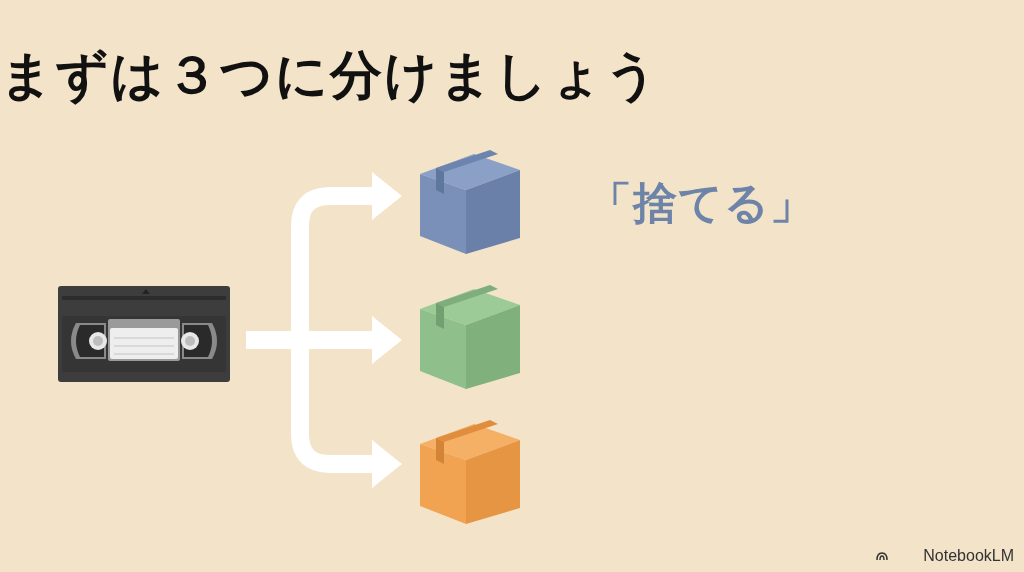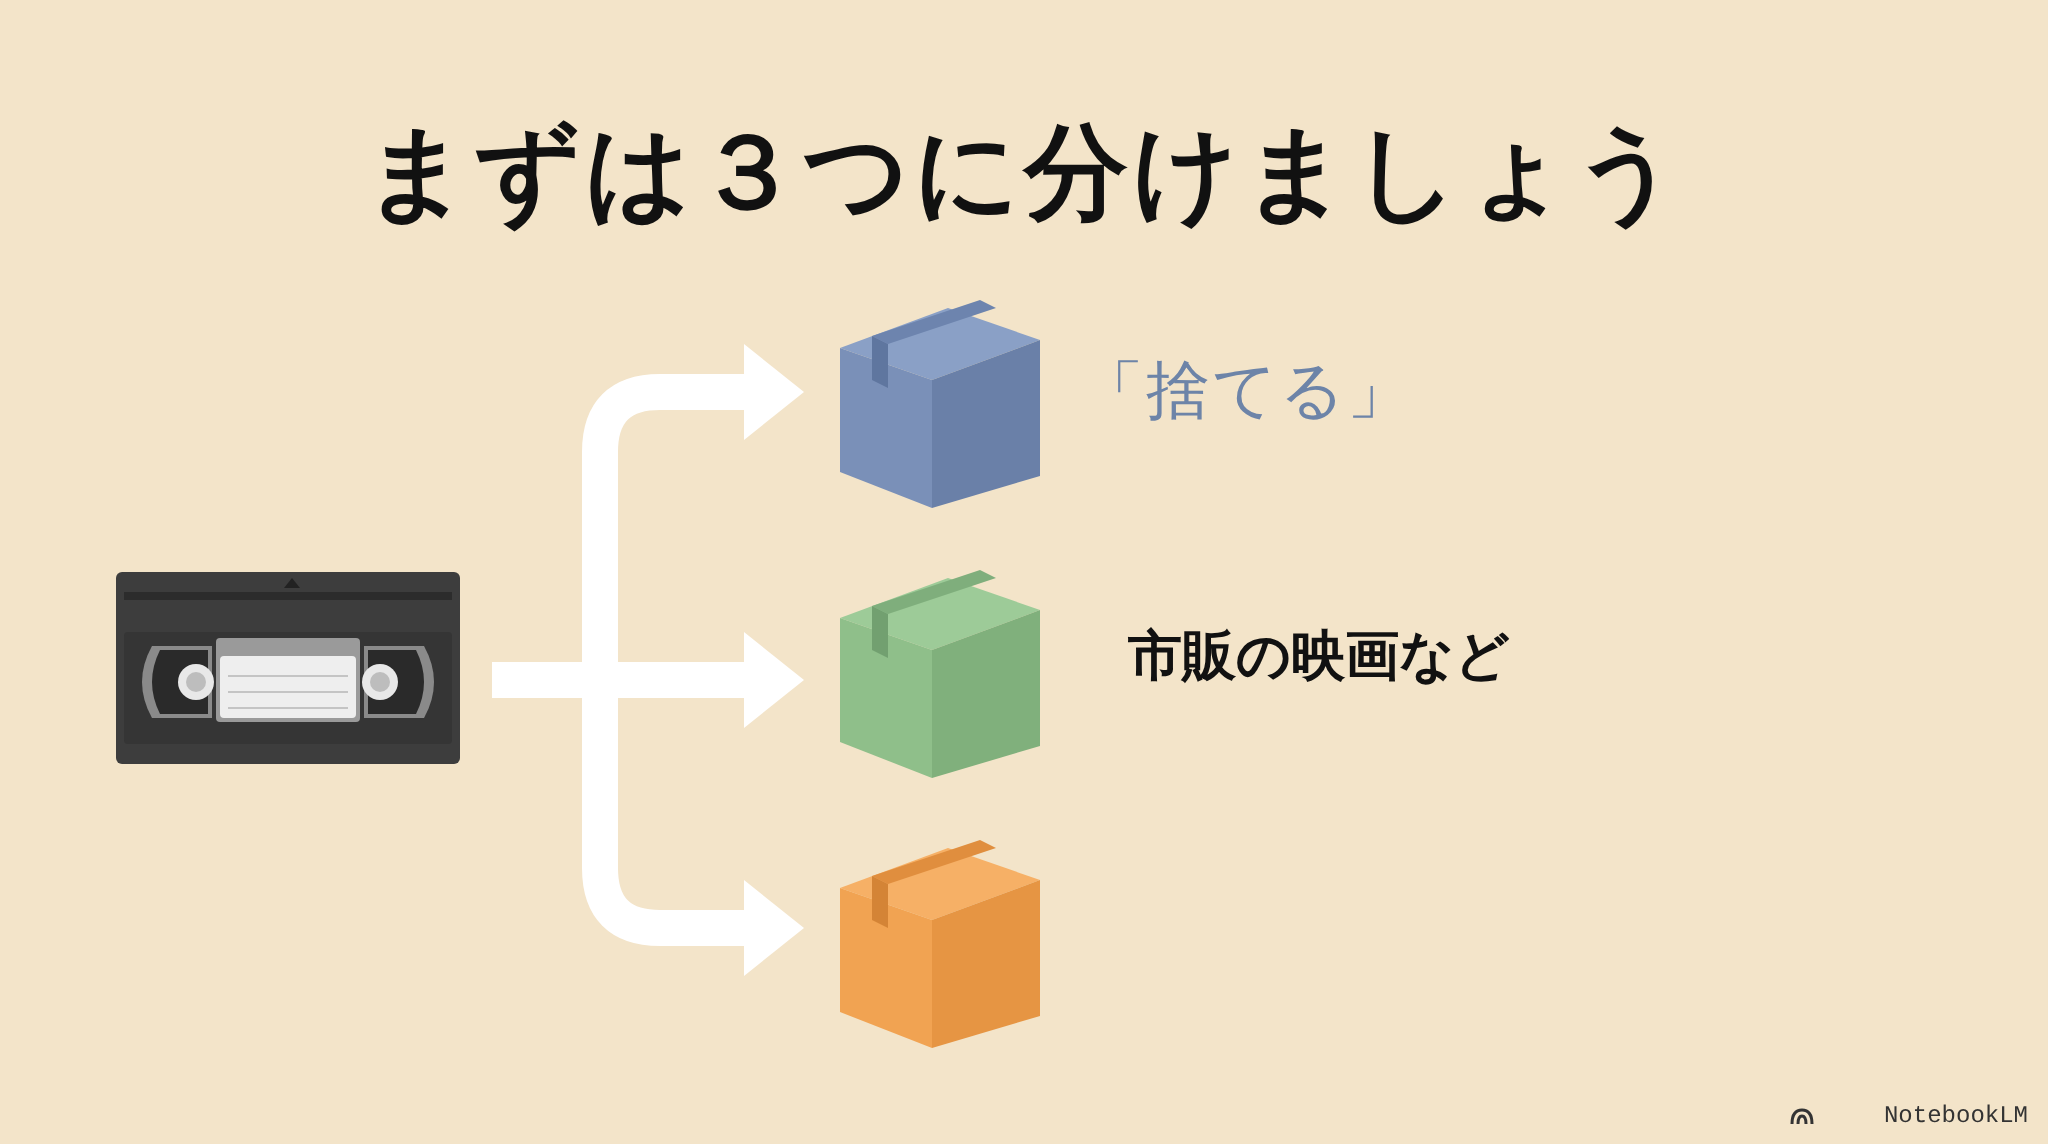--- a/index.html
+++ b/index.html
@@ -10,23 +10,22 @@
       width: 1024px;
       height: 572px;
       background: #f3e4c9;
       position: relative;
       overflow: hidden;
       font-family: "DejaVu Sans", "Liberation Sans", sans-serif;
     }
     .title {
       position: absolute;
       left: 0;
-      top: 52px;
+      top: 40px;
       width: 1024px;
-      text-align: center;
       font-size: 52px;
       font-weight: bold;
       color: #111111;
       letter-spacing: 2px;
       line-height: 70px;
     }
     .cassette {
       position: absolute;
       left: 58px;
       top: 286px;
@@ -44,38 +43,39 @@
       width: 108px;
       height: 112px;
     }
     .row-label {
       position: absolute;
       display: flex;
       align-items: baseline;
       white-space: nowrap;
     }
     .category {
-      font-size: 32px;
-      font-weight: normal;
+      font-size: 44px;
+      font-weight: bold;
       letter-spacing: 1px;
+      margin-left: 48px;
     }
     .example {
       font-size: 27px;
       font-weight: bold;
       color: #111111;
       margin-left: 14px;
     }
     .brand {
       position: absolute;
       right: 10px;
       bottom: 7px;
       display: flex;
       align-items: center;
-      font-family: Liberation Mono, monospace;
-      font-size: 12px;
+      font-family: Liberation Sans, sans-serif;
+      font-size: 16px;
       color: #333333;
       gap: 31px;
     }
     .brand svg {
       margin-right: 4px;
     }
   </style>
 </head>
 <body>
 
@@ -141,21 +141,20 @@
   <polygon points="50,44 104,24 104,92 50,108" fill="#e69543"></polygon>
   <polygon points="20,22 74,4 82,8 28,26" fill="#e08e3e"></polygon>
   <polygon points="20,22 28,26 28,48 20,44" fill="#d48436"></polygon>
 </svg>
 
 <div class="row-label" style="left:540px; top:174px">
   <span class="category" style="color:#6d84a8">「捨てる」</span>
 </div>
 
 <div class="row-label" style="left:550px; top:310px">
-  <span class="example">市販の映画など</span>
 </div>
 
 <div class="row-label" style="left:550px; top:444px">
 </div>
 
 <div class="brand">
   <svg width="12" height="10" viewBox="0 0 12 10">
     <path d="M1 9 Q1 2 6 2 Q11 2 11 9" fill="none" stroke="#333" stroke-width="1.5"></path>
     <path d="M4 9 Q4 5 6 5 Q8 5 8 9" fill="none" stroke="#333" stroke-width="1.5"></path>
   </svg>

